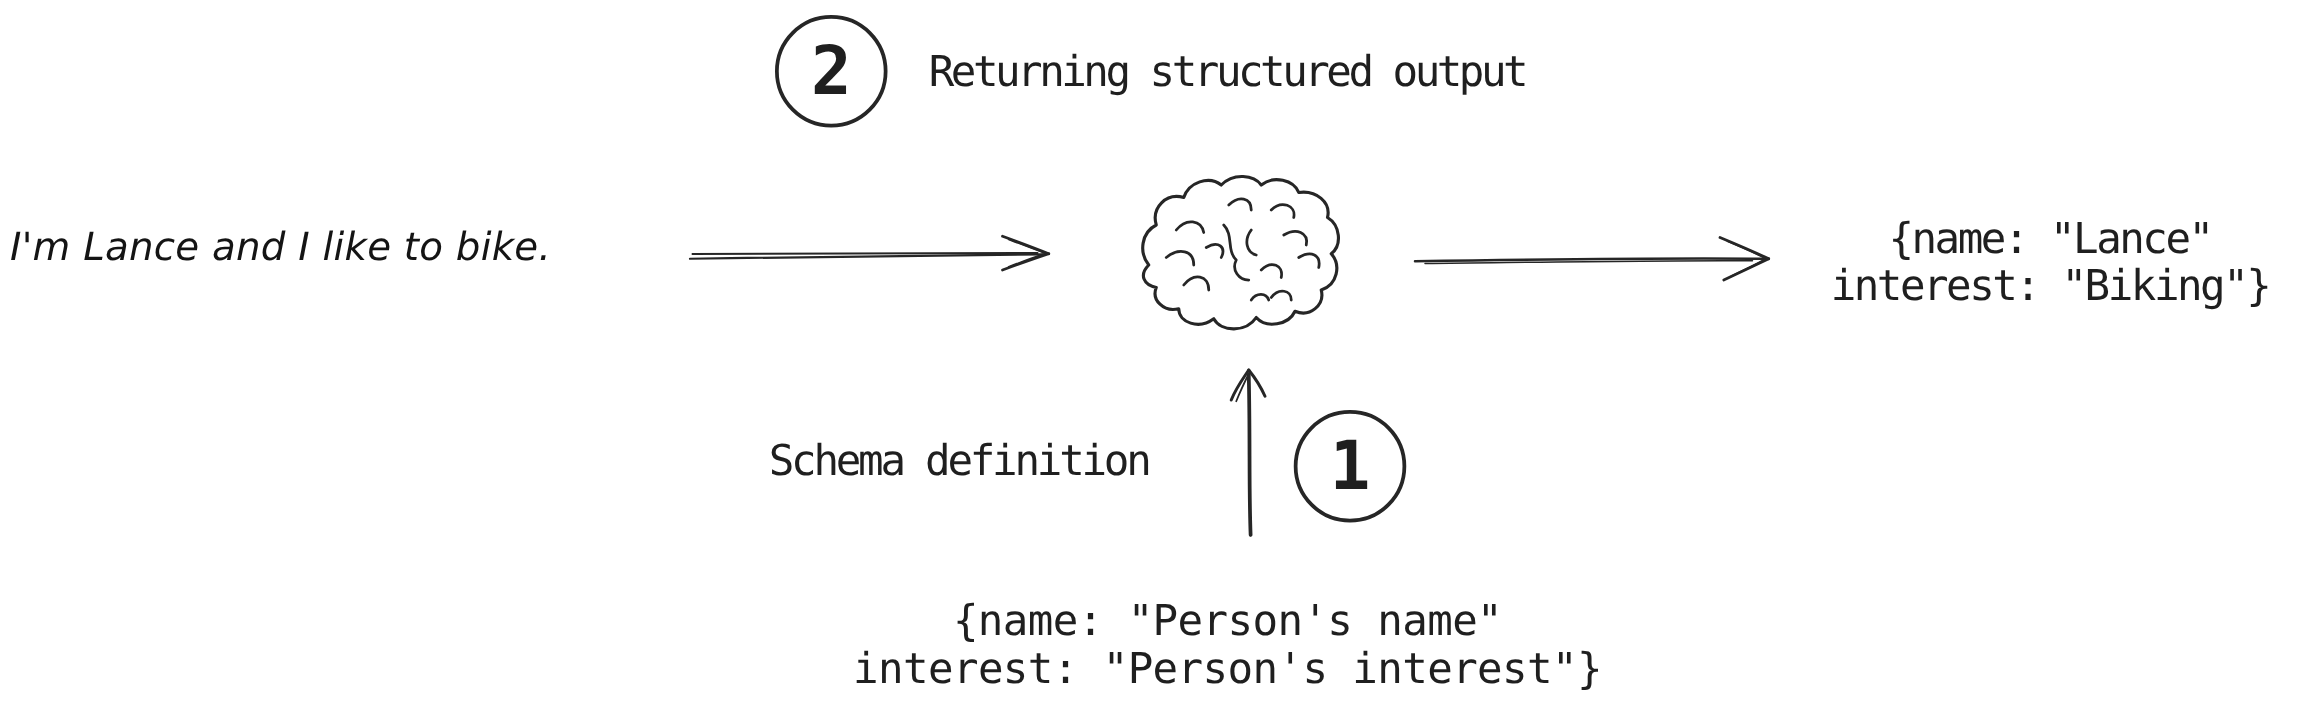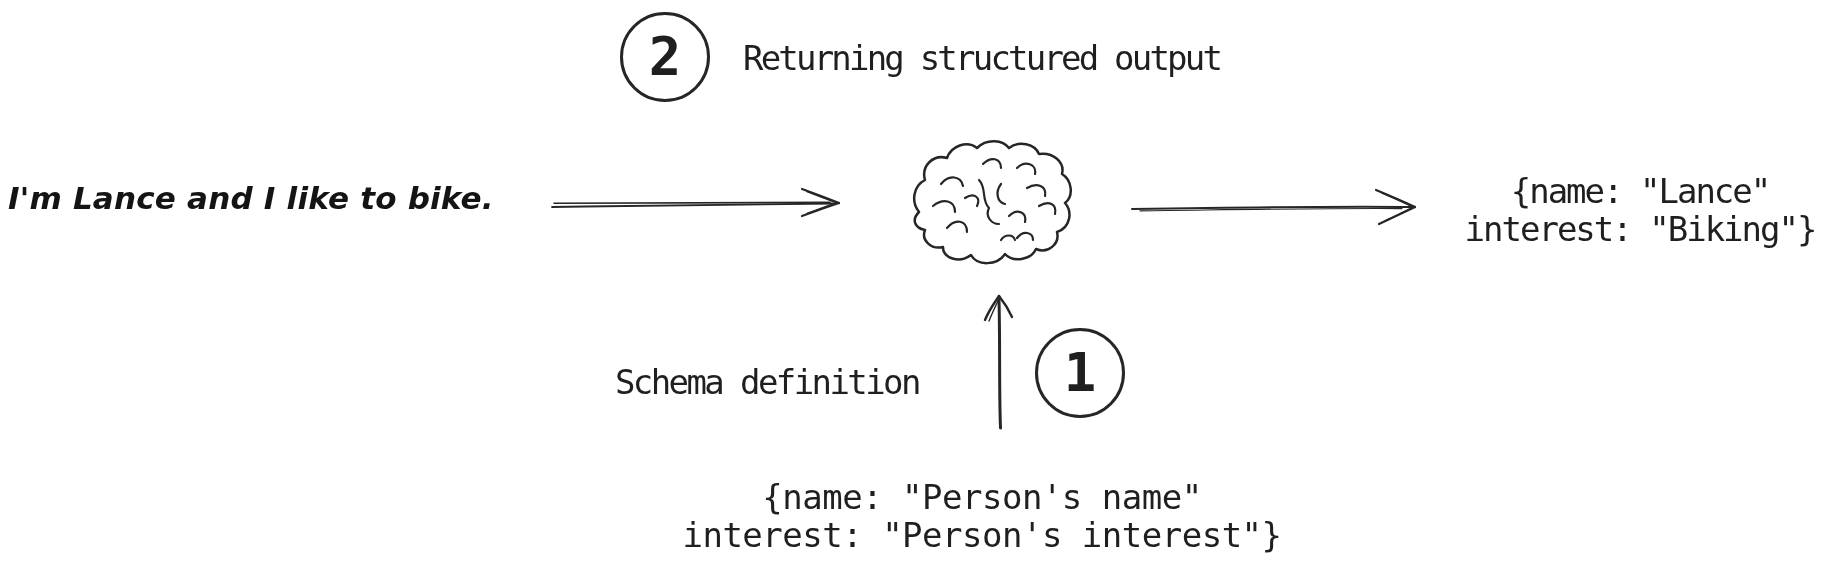--- a/index.html
+++ b/index.html
@@ -31,29 +31,29 @@
   }
   .badge-num{
     font-family:"DejaVu Sans Mono","Liberation Mono",monospace;
     font-weight:bold;font-size:54px;color:#1f1f1f;line-height:1;
   }
   #badge-2{left:620px;top:12px;}
   #badge-1{left:1035px;top:328px;}
   .handwriting{
     left:8px;top:176px;height:44px;display:flex;align-items:center;
     font-family:"DejaVu Sans","Liberation Sans",sans-serif;
-    font-style:italic;font-weight:700;
+    font-style:italic;font-weight:400;
     font-size:31px;color:#141414;white-space:nowrap;letter-spacing:0.2px;
   }
   .json-block{
     text-align:center;line-height:38px;
   }
   #output-json{left:1640px;top:172px;transform:translateX(-50%);}
   #schema-json{left:982px;top:478px;transform:translateX(-50%);letter-spacing:-0.5px;}
-  #schema-label{left:615px;top:360px;height:44px;display:flex;align-items:center;letter-spacing:-2.6px;}
+  #schema-label{left:615px;top:347px;height:44px;display:flex;align-items:center;letter-spacing:-2.6px;}
   svg.overlay{position:absolute;left:0;top:0;}
   .ink{stroke:#262626;fill:none;stroke-linecap:round;stroke-linejoin:round;}
 </style>
 </head>
 <body>
 
 <div class="canvas">
 
   <svg class="overlay" width="1838" height="566" viewBox="0 0 1838 566" aria-hidden="true">
 

